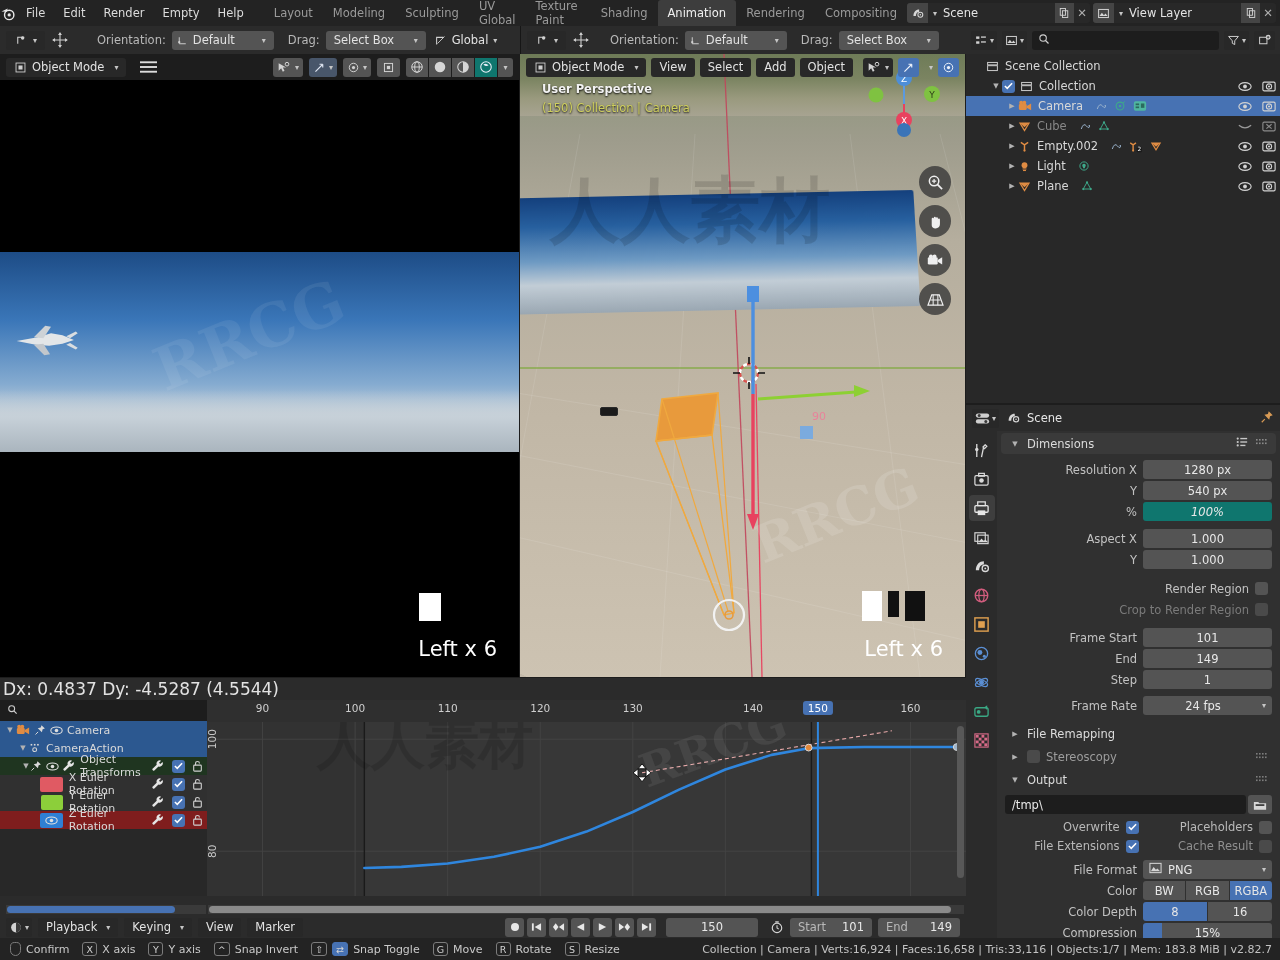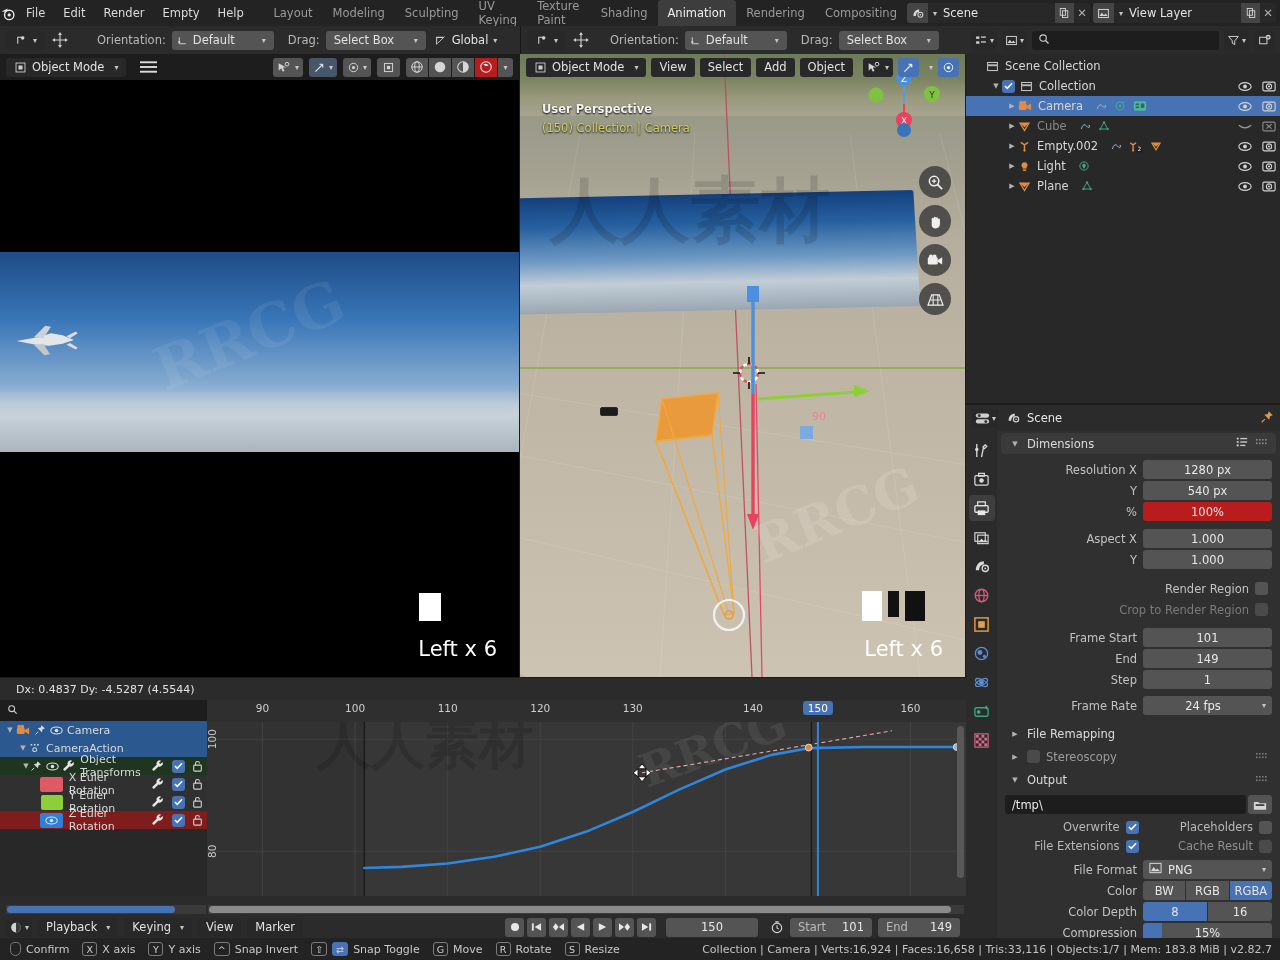--- a/index.html
+++ b/index.html
@@ -10,21 +10,21 @@
     font-size:11.5px;
     color:#e6e6e6;
     -webkit-font-smoothing:antialiased;
   }
   #app { position:relative; width:1280px; height:960px; }
 
   
   .btn { background:#545454; border-radius:3px; padding:2px 8px; display:flex; align-items:center; height:19px; color:#e2e2e2; white-space:nowrap; }
   .btn.dark { background:#282828; }
   .field { background:#545454; border-radius:3px; height:19px; display:flex; align-items:center; justify-content:center; color:#e8e8e8; }
-  .field.blue { background:#b91c1c; }
+  .field.blue { background:#0f766e;font-style:italic; }
   .field.dark { background:#1d1d1d; }
   .lbl { color:#b9b9b9; }
   .chev { font-size:8px; color:#c6c6c6; margin-left:5px; }
   .ico { display:inline-flex; align-items:center; justify-content:center; }
 
   
   #topbar { position:absolute; left:0; top:0; width:1280px; height:26px; background:#232323; display:flex; align-items:center; }
   #blender-logo { width:26px; height:26px; display:flex; align-items:center; justify-content:center; }
   .menu-item { padding:0 9px; height:26px; display:flex; align-items:center; color:#dcdcdc; font-size:11.5px; }
   .wtab { padding:0 10px; height:26px; display:flex; align-items:center; color:#9a9a9a; font-size:11.5px; }
@@ -56,21 +56,21 @@
   
   #vp { position:absolute; left:520px; top:54px; width:445px; height:623px; overflow:hidden; background:#9b9283; }
   #vp-bg { position:absolute; inset:0;
       background:
        linear-gradient(115deg, rgba(255,255,255,.05) 0 3px, transparent 3px 60px),
        linear-gradient(25deg, rgba(0,0,0,.05) 0 3px, transparent 3px 70px),
        linear-gradient(to bottom,#8a9478 0%,#9e9c8c 14%,#b5ae9e 30%,#c0b6a5 55%,#cdc3b2 100%); }
   #vp-trees { position:absolute; left:0; top:0; width:445px; height:62px;
       background:linear-gradient(to bottom,#6d7a56 0%,#7a8360 40%,#9a9a7e 72%,#a8a492 100%); opacity:.95; }
   #vp-hdr { position:absolute; left:0; top:0; width:445px; height:26px; background:rgba(40,40,40,.0); display:flex; align-items:center; padding:0 6px; gap:5px; z-index:9; }
-  #vp-ovl { position:absolute; left:22px; top:48px; z-index:9; }
+  #vp-ovl { position:absolute; left:22px; top:28px; z-index:9; }
   #vp-ovl .p1 { color:#f3f3f3; font-size:11.5px; font-weight:bold; text-shadow:0 1px 2px #000; }
   #vp-ovl .p2 { color:#cfcf5e; font-size:11.5px; margin-top:5px; text-shadow:0 1px 2px #000; }
   #plane-img { position:absolute; left:-3px; top:139px; width:400px; height:117px;
       background:linear-gradient(to bottom,#14407d 0%,#27609f 26%,#6e9ac3 56%,#c2cdd6 76%,#9aa7b2 100%);
       transform:perspective(600px) rotateX(7deg) rotate(-1.2deg); border-radius:2px; }
   #gizmo { position:absolute; right:25px; top:14px; width:72px; height:72px; z-index:8; }
   #vp-tools { position:absolute; right:14px; top:112px; width:32px; z-index:8; display:flex; flex-direction:column; gap:7px; }
   .vtool { width:32px; height:32px; border-radius:50%; background:rgba(58,58,58,.82); display:flex; align-items:center; justify-content:center; }
   #cam-obj { position:absolute; left:130px; top:337px; width:135px; height:250px; z-index:7; }
   #origin3d { position:absolute; left:212px; top:302px; width:34px; height:34px; z-index:7; }
@@ -105,21 +105,21 @@
   .cbox.on { background:#4772b3; display:flex; align-items:center; justify-content:center; }
   .cbox.dim { background:#4a4a4a; }
   .seg3 { display:flex; gap:1px; flex:1; }
   .seg3 > div { flex:1; height:19px; display:flex; align-items:center; justify-content:center; background:#545454; font-size:11.5px; }
   .seg3 > div:first-child { border-radius:3px 0 0 3px; }
   .seg3 > div:last-child { border-radius:0 3px 3px 0; }
   .seg3 > div.on { background:#4772b3; }
 
   
   #ge { position:absolute; left:0; top:678px; width:966px; height:260px; background:#2b2b2b; }
-  #ge-status { height:22px; background:#2b2b2b; display:flex; align-items:center; padding-left:16px; color:#e2e2e2; font-size:11px; }
+  #ge-status { height:22px; background:#2b2b2b; display:flex; align-items:center; padding-left:3px; color:#e2e2e2; font-size:17px; }
   #ge-chan { position:absolute; left:0; top:22px; width:207px; height:196px; background:#282828; }
   #ge-chan-search { height:21px; background:#1d1d1d; display:flex; align-items:center; padding:0 7px; gap:6px; }
   .crow { height:18px; display:flex; align-items:center; font-size:11px; padding-right:4px; }
   .crow .cname { color:#d9d9d9; }
   .crow .cicons { margin-left:auto; display:flex; align-items:center; gap:7px; }
   #ge-graph { position:absolute; left:207px; top:22px; width:759px; height:196px; background:#373737; overflow:hidden; }
   #ge-ruler { position:absolute; left:207px; top:22px; width:759px; height:22px; background:#2f2f2f; }
   .tick { position:absolute; top:2px; color:#cfcfcf; font-size:10.5px; transform:translateX(-50%); }
   #ge-foot { position:absolute; left:0; bottom:0; width:966px; height:22px; background:#2b2b2b; display:flex; align-items:center; padding:0 6px; gap:6px; }
   .tbtn { width:19px; height:19px; background:#545454; border-radius:3px; display:flex; align-items:center; justify-content:center; }
@@ -149,21 +149,21 @@
     </div>
     <div class="menu-item">File</div>
     <div class="menu-item">Edit</div>
     <div class="menu-item">Render</div>
     <div class="menu-item">Empty</div>
     <div class="menu-item">Help</div>
     <div style="width:18px"></div>
     <div class="wtab">Layout</div>
     <div class="wtab">Modeling</div>
     <div class="wtab">Sculpting</div>
-    <div class="wtab">UV Keying</div>
+    <div class="wtab">UV Global</div>
     <div class="wtab">Texture Paint</div>
     <div class="wtab">Shading</div>
     <div class="wtab active">Animation</div>
     <div class="wtab">Rendering</div>
     <div class="wtab">Compositing</div>
 
     <div id="scene-block">
       <div class="idblock">
         <div class="pre">
           <svg width="13" height="13" viewBox="0 0 16 16">

